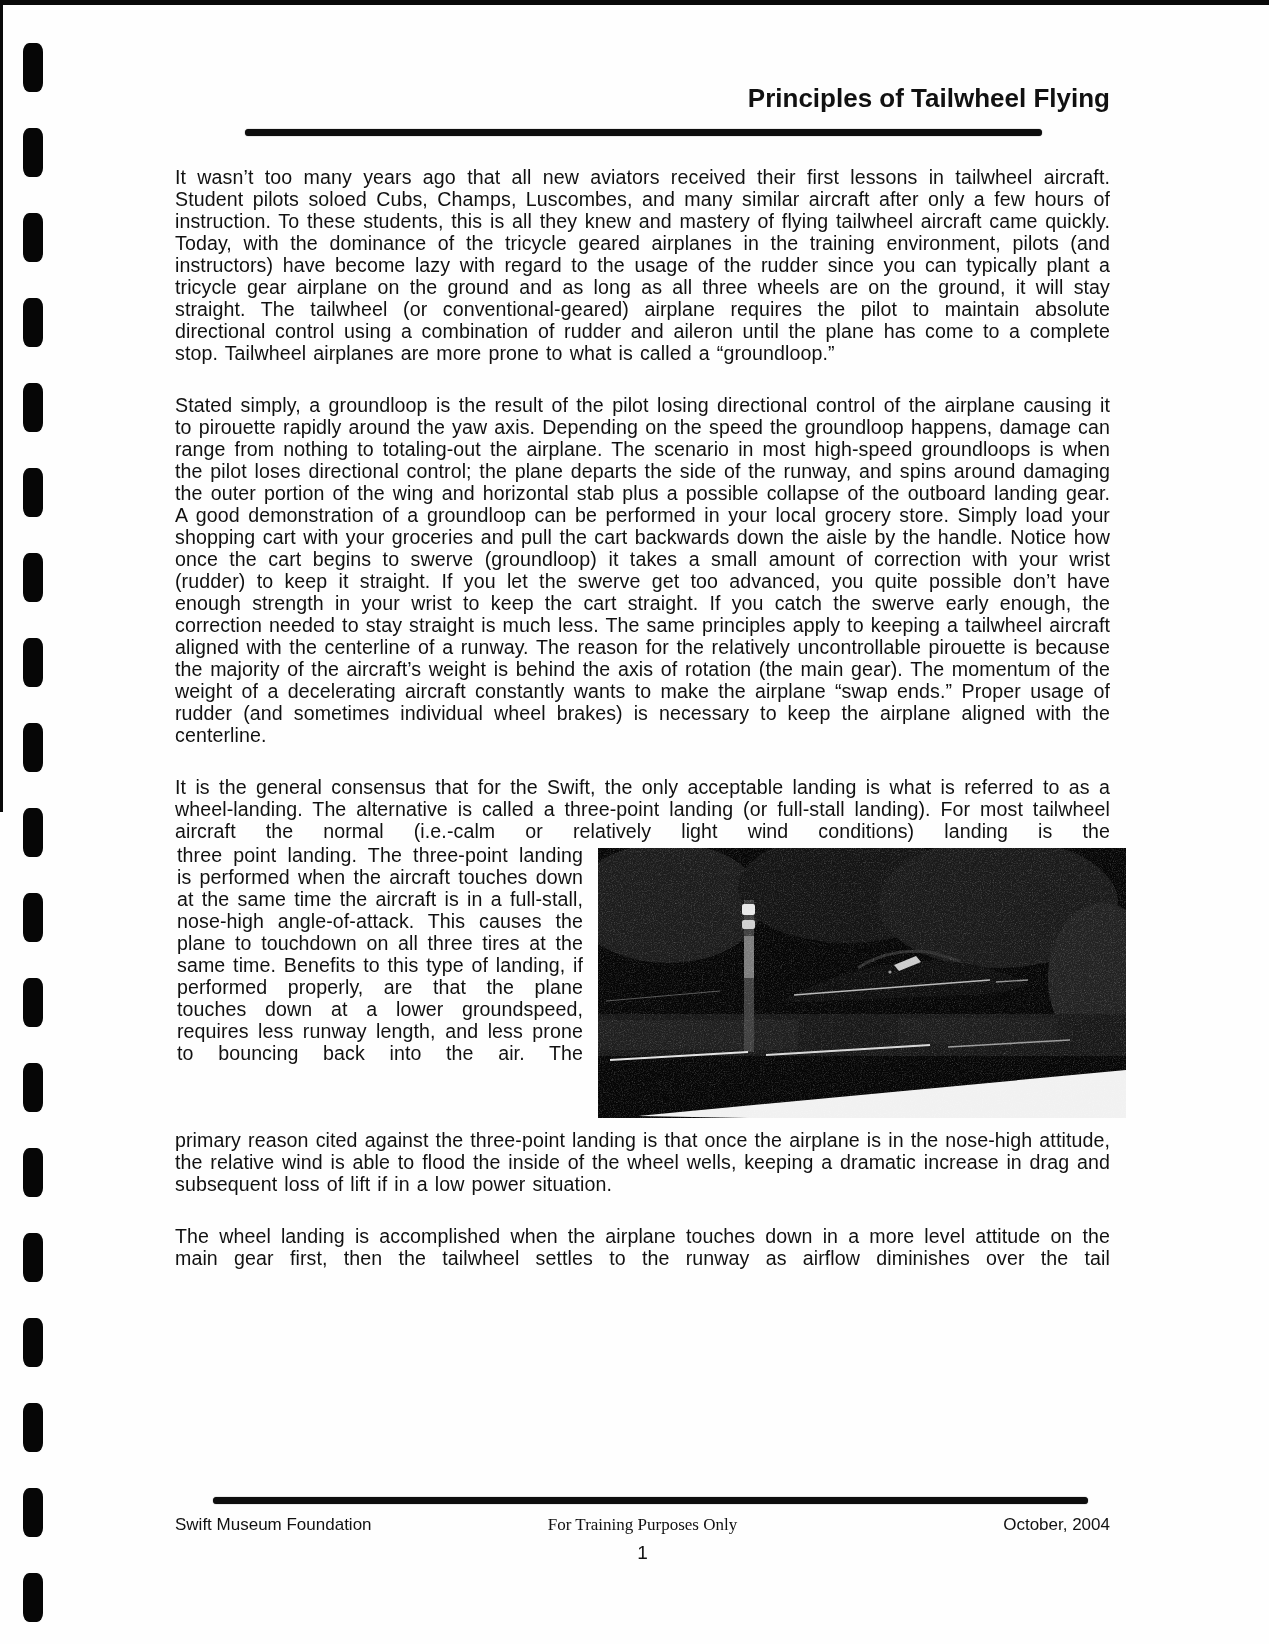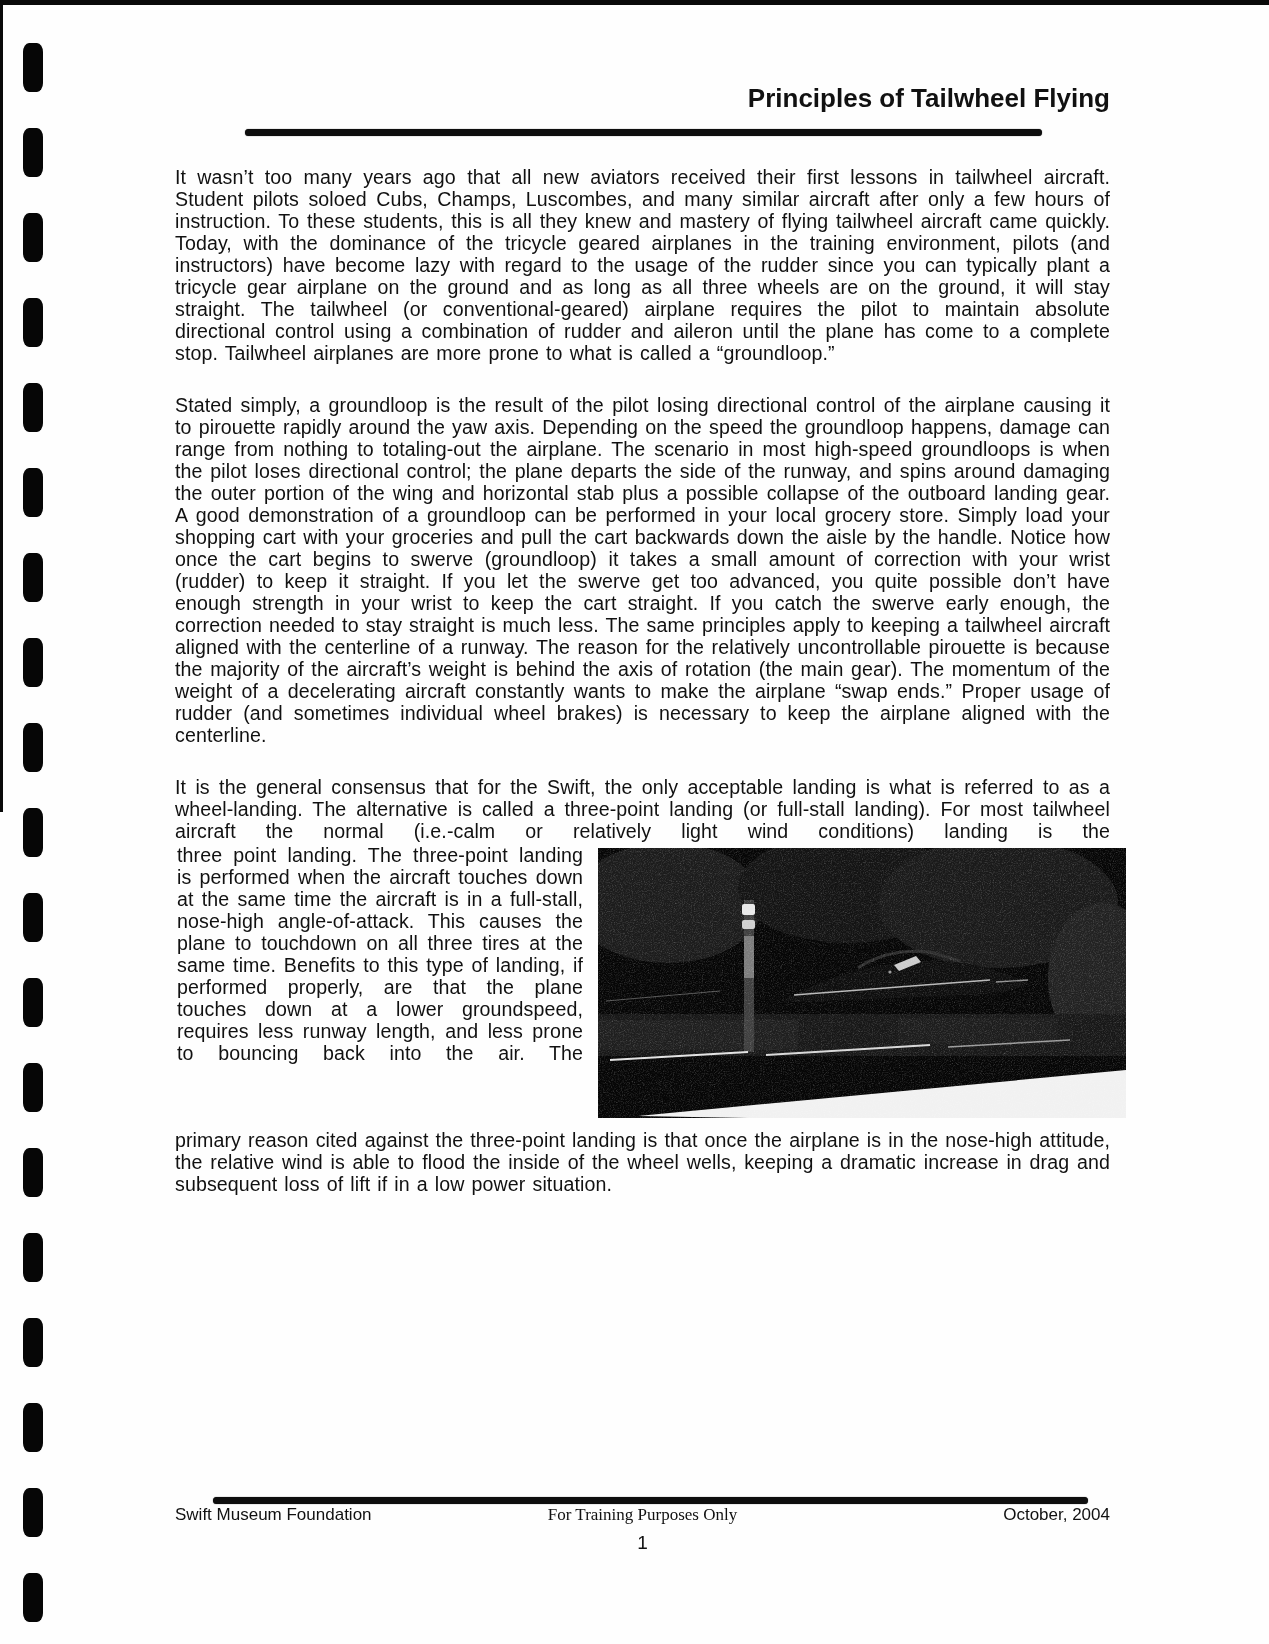--- a/index.html
+++ b/index.html
@@ -45,21 +45,21 @@
   p.narrow{margin-top:0;text-align-last:justify;}
   p.cont{margin-top:5px;clear:both;}
   .footer{position:absolute;left:175px;top:1497px;width:935px;}
   .footer-rule{
     height:7px;background:#0e0e0e;border-radius:4px;
     margin:0 22px 0 38px;
     box-shadow:0 0 1px #333;
   }
   .footer-row{
     display:flex;justify-content:space-between;align-items:flex-end;
-    margin-top:1px;font-size:17px;
+    margin-top:11px;font-size:17px;
   }
   .footer-row .fcenter{flex:1;text-align:center;font-family:Liberation Serif, serif;}
   .footer-row .fleft{width:260px;text-align:left;}
   .footer-row .fright{width:260px;text-align:right;}
   .page-number{text-align:center;font-size:19px;margin-top:7px;}
 </style>
 </head>
 <body>
 
 <div class="page">
@@ -141,20 +141,21 @@
           <polygon points="40,268 528,222 528,270 150,270" fill="#f1f1f1"></polygon>
 
           <rect width="528" height="270" filter="url(#grain)" opacity="0.5"></rect>
         </svg>
       </div>
       <p class="body-par narrow">three point landing.  The three-point landing is performed when the aircraft touches down at the same time the aircraft is in a full-stall, nose-high angle-of-attack.  This causes the plane to touchdown on all three tires at the same time.  Benefits to this type of landing, if performed properly, are that the plane touches down at a lower groundspeed, requires less runway length, and less prone to bouncing back into the air.  The</p>
     </div>
 
     <p class="body-par cont">primary reason cited against the three-point landing is that once the airplane is in the nose-high attitude, the relative wind  is able to flood the inside of the wheel wells, keeping a dramatic increase in drag and subsequent loss of lift if in a low power situation.</p>
 
+    <p class="body-par last-just">The wheel landing is accomplished when the airplane touches down in a more level attitude on the main gear first, then the tailwheel settles to the runway as airflow diminishes over the tail</p>
 
   </div>
 
   <div class="footer">
     <div class="footer-rule"></div>
     <div class="footer-row">
       <span class="fleft">Swift Museum Foundation</span>
       <span class="fcenter">For Training Purposes Only</span>
       <span class="fright">October, 2004</span>
     </div>

